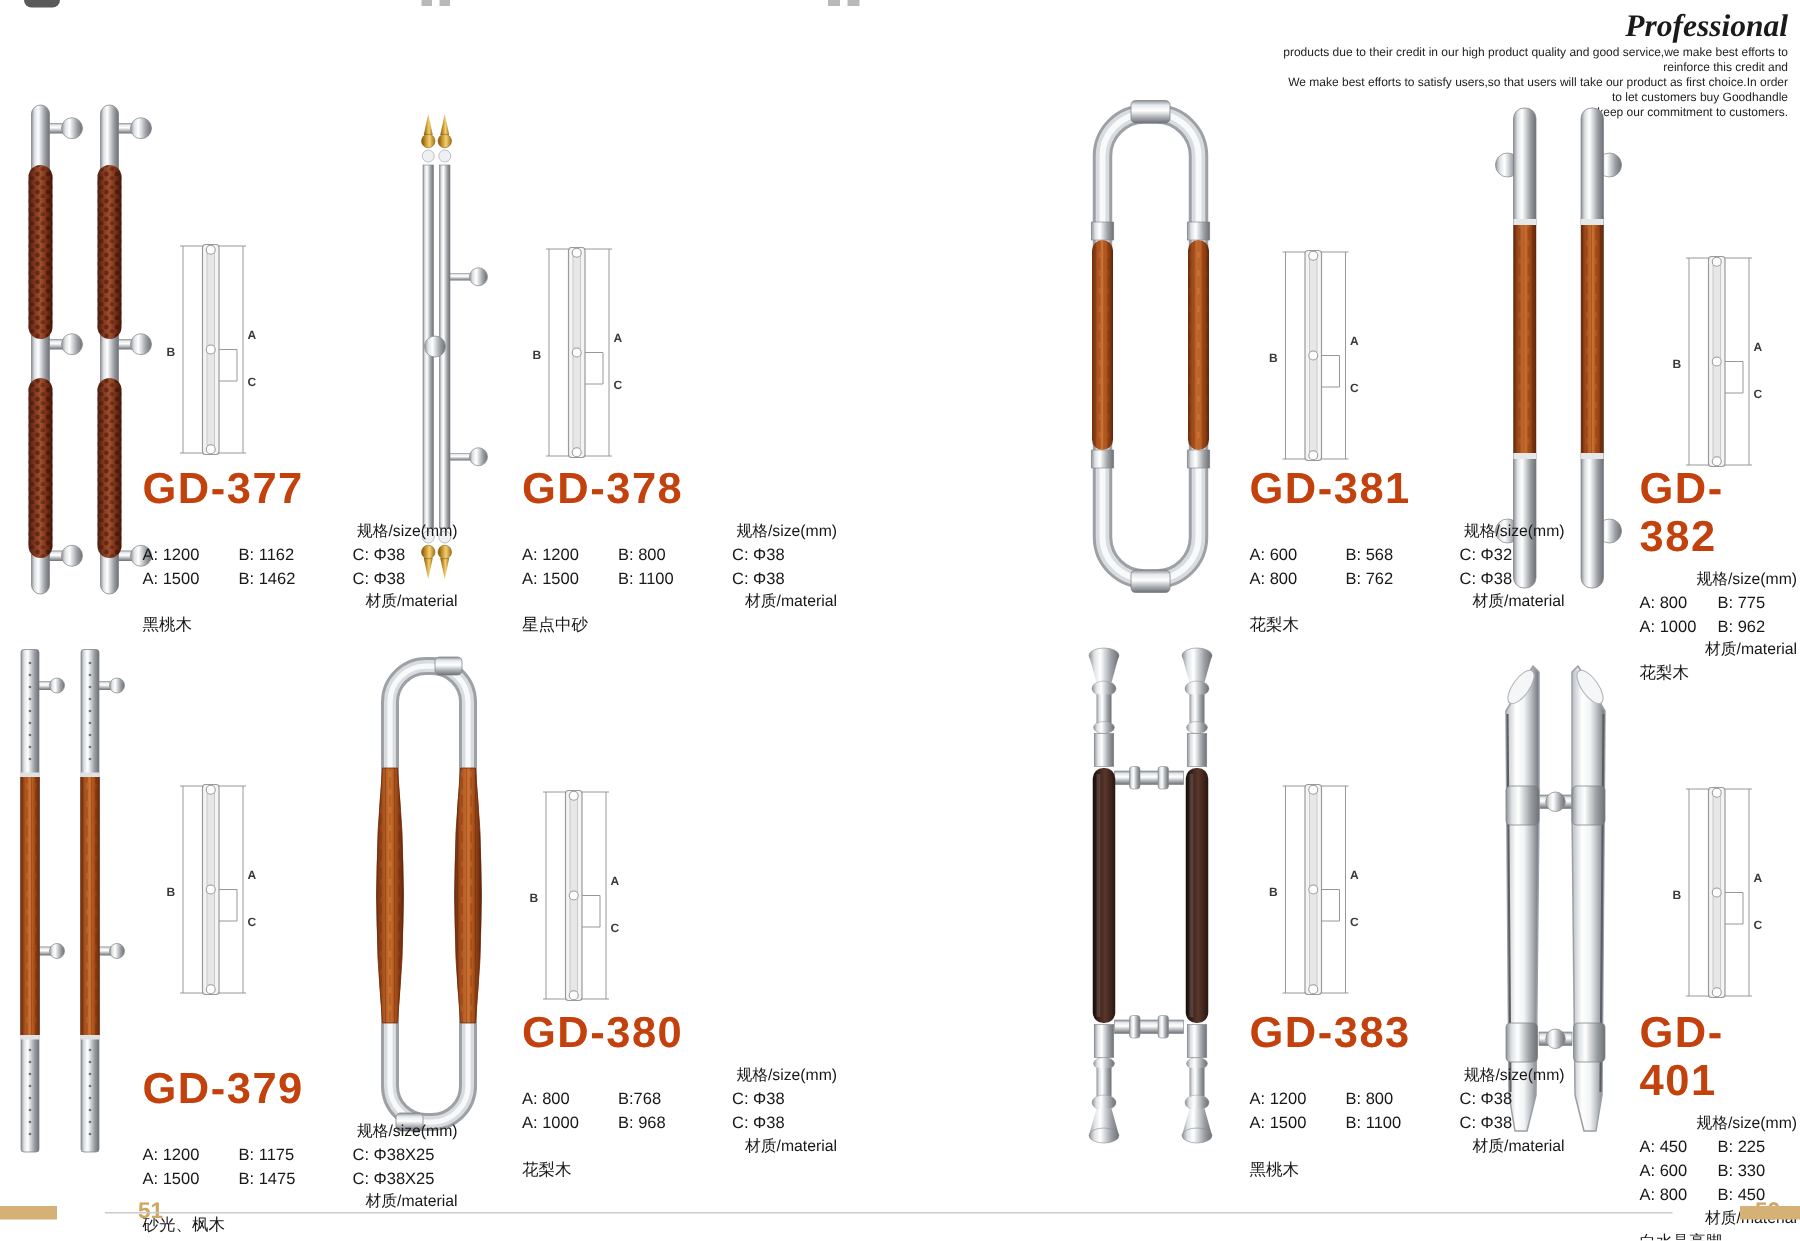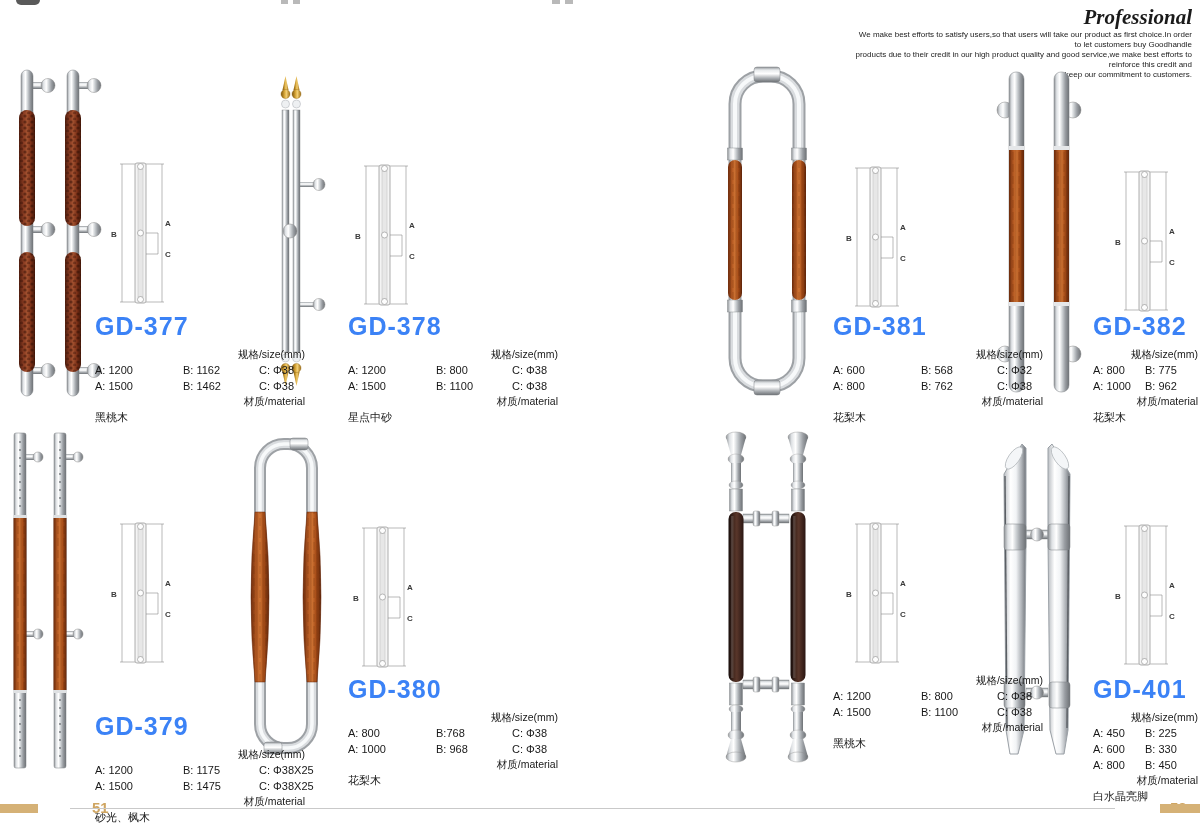--- a/index.html
+++ b/index.html
@@ -5,24 +5,24 @@
   html,body{margin:0;padding:0;background:#fff;}
   .page{position:relative;width:1200px;height:827px;background:#fff;overflow:hidden;
         font-family:"Liberation Sans",sans-serif;color:#111;}
   .abs{position:absolute;}
   
   .brand{font-family:"Liberation Serif",serif;font-style:italic;font-weight:700;
          font-size:21px;color:#1a1a1a;}
   .tagline{font-size:8px;line-height:10px;text-align:right;color:#222;}
   
   .pinfo{width:210px;}
-  .code{font-size:25px;line-height:32px;font-weight:700;color:#3b82f6;letter-spacing:1px;margin-bottom:5px;}
+  .code{font-size:29px;line-height:32px;font-weight:700;color:#c2410c;letter-spacing:1px;margin-bottom:5px;}
   .lbl{font-size:10.5px;line-height:15px;color:#181818;text-align:right;}
   .srow{font-size:11px;line-height:16px;color:#181818;white-space:nowrap;}
-  .sa{display:inline-block;width:88px;}
+  .sa{display:inline-block;width:64px;}
   .sb{display:inline-block;width:76px;}
   .mat{font-size:11px;line-height:16px;color:#181818;}
   
   .dg{position:absolute;width:72px;height:150px;}
   .dgt{font-size:8px;font-weight:700;fill:#3a3a3a;font-family:"Liberation Sans",sans-serif;}
   
   .pgnum{font-size:15px;font-weight:700;color:#cfa561;margin-left:48px;}
   .pgbar{height:9px;background:#d5b176;}
   .pgline{height:1px;background:#c9c9c9;}
   
@@ -94,22 +94,22 @@
   </svg>
 
   <div class="abs art" style="left:16px;top:0;width:24px;height:5px;background:#5a5a5a;border-radius:0 0 9px 9px;"></div>
   <div class="abs art" style="left:281px;top:0;width:7px;height:4px;"></div>
   <div class="abs art" style="left:293px;top:0;width:7px;height:4px;"></div>
   <div class="abs art" style="left:552px;top:0;width:8px;height:4px;"></div>
   <div class="abs art" style="left:565px;top:0;width:8px;height:4px;"></div>
 
   <div class="abs brand" style="right:8px;top:5px;">Professional</div>
   <div class="abs tagline" style="right:8px;top:30px;width:340px;">
+    <div>products due to their credit in our high product quality and good service,we make best efforts to reinforce this credit and</div>
     <div>We make best efforts to satisfy users,so that users will take our product as first choice.In order to let customers buy Goodhandle</div>
-    <div>products due to their credit in our high product quality and good service,we make best efforts to reinforce this credit and</div>
     <div>keep our commitment to customers.</div>
   </div>
 
   <svg class="abs" style="left:2px;top:66px" width="106" height="334" viewBox="0 0 106 334">
     <g>
       <rect x="30" y="16" width="13" height="7" fill="url(#gChV)"></rect>
         <circle cx="46" cy="19.5" r="7" fill="url(#gCh)" stroke="#8a8a8a" stroke-width="0.5"></circle>
       <rect x="30" y="160" width="13" height="7" fill="url(#gChV)"></rect>
         <circle cx="46" cy="163.5" r="7" fill="url(#gCh)" stroke="#8a8a8a" stroke-width="0.5"></circle>
       <rect x="30" y="301" width="13" height="7" fill="url(#gChV)"></rect>
@@ -552,20 +552,21 @@
   <div class="abs pinfo" style="left:348px;top:673px">
     <div class="code">GD-380</div>
     <div class="lbl">规格/size(mm)</div>
     <div class="srow"><span class="sa">A: 800</span><span class="sb">B:768</span><span class="sc">C: Φ38</span></div>
     <div class="srow"><span class="sa">A: 1000</span><span class="sb">B: 968</span><span class="sc">C: Φ38</span></div>
     <div class="lbl">材质/material</div>
     <div class="mat">花梨木</div>
   </div>
 
   <div class="abs pinfo" style="left:833px;top:673px">
+    <div class="code">GD-383</div>
     <div class="lbl">规格/size(mm)</div>
     <div class="srow"><span class="sa">A: 1200</span><span class="sb">B: 800</span><span class="sc">C: Φ38</span></div>
     <div class="srow"><span class="sa">A: 1500</span><span class="sb">B: 1100</span><span class="sc">C: Φ38</span></div>
     <div class="lbl">材质/material</div>
     <div class="mat">黑桃木</div>
   </div>
 
   <div class="abs pinfo" style="left:1093px;top:673px;width:105px">
     <div class="code">GD-401</div>
     <div class="lbl">规格/size(mm)</div>

